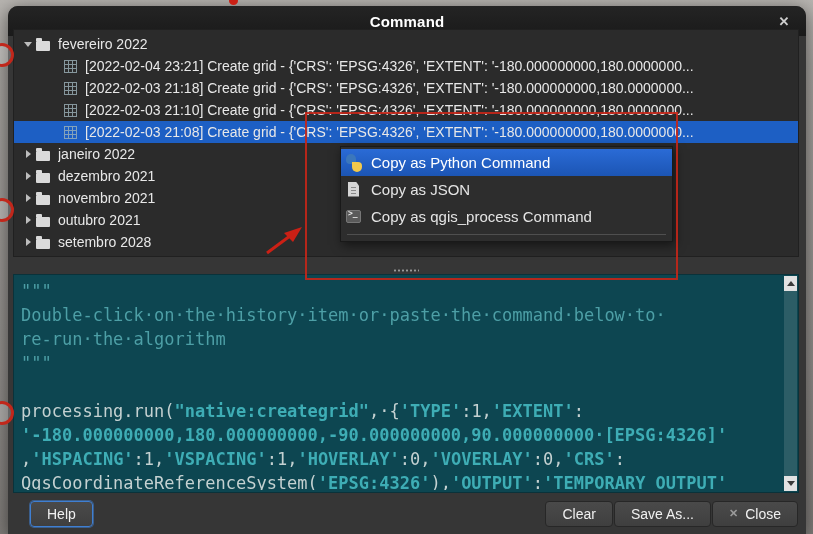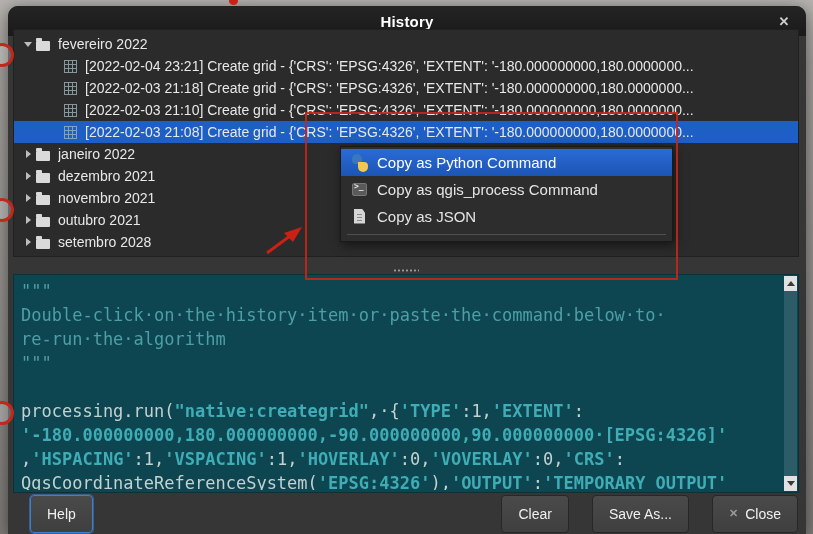--- a/index.html
+++ b/index.html
@@ -67,34 +67,34 @@
   .seg-plain{color:#c4d1d1;}
   .seg-str{color:#3eadb5;font-weight:bold;}
   .seg-doc{color:#4d9fa6;}
   .scrollbar{position:absolute;right:1px;top:1px;bottom:1px;width:13px;background:rgba(190,200,200,.18);display:flex;flex-direction:column;justify-content:space-between;}
   .sb-btn{width:13px;height:15px;background:#e2e2e2;display:flex;align-items:center;justify-content:center;}
   .sb-up::before{content:"";border-bottom:5px solid #3a3a3a;border-left:4px solid transparent;border-right:4px solid transparent;}
   .sb-down::before{content:"";border-top:5px solid #3a3a3a;border-left:4px solid transparent;border-right:4px solid transparent;}
   
   .footer{position:absolute;left:0;right:0;top:487px;height:41px;display:flex;align-items:center;}
   .btn{
-    height:38px;padding:0 16px;background:linear-gradient(180deg,#4a4a4a,#3f3f3f);
+    height:26px;padding:0 16px;background:linear-gradient(180deg,#4a4a4a,#3f3f3f);
     border:1px solid #272727;border-radius:4px;color:#f0f0f0;font-size:14px;
     display:flex;align-items:center;justify-content:center;box-sizing:border-box;text-align:center;
   }
   .btn-help{margin-left:22px;border:1px solid #3f7fd2;box-shadow:0 0 0 1px rgba(63,127,210,.55);}
-  .btn-group{margin-left:auto;margin-right:8px;display:flex;gap:23px;}
+  .btn-group{margin-left:auto;margin-right:8px;display:flex;gap:1px;}
   .btn-close-x{color:#9a9a9a;font-size:11px;font-weight:bold;margin-right:7px;}
   
   .context-menu{
     position:absolute;left:340px;top:146px;width:331px;
     background:#2d2d2d;border:1px solid #191919;box-shadow:2px 3px 10px rgba(0,0,0,.55);
     padding:2px 0;z-index:30;
   }
-  .menu-item{height:27px;display:flex;align-items:center;padding-left:10px;color:#e4e4e4;font-size:15px;white-space:nowrap;text-align:right;}
+  .menu-item{height:27px;display:flex;align-items:center;padding-left:4px;color:#e4e4e4;font-size:15px;white-space:nowrap;text-align:right;}
   .menu-item.highlighted{background:linear-gradient(180deg,#2a6bd6,#1c55b4);color:#ffffff;}
   .menu-icon{width:18px;min-width:18px;height:18px;margin-right:8px;position:relative;}
   .menu-sep{height:1px;background:#4f4f4f;margin:4px 6px;}
   .python-icon::before{content:"";position:absolute;left:1px;top:0;width:10px;height:10px;background:#3b77bc;border-radius:5px 5px 0 4px;}
   .python-icon::after{content:"";position:absolute;right:1px;bottom:0;width:10px;height:10px;background:#f2c94c;border-radius:0 4px 5px 5px;}
   .terminal-icon::before{content:"";position:absolute;left:1px;top:2px;width:15px;height:13px;background:#5a5a5a;border:1px solid #777;border-radius:2px;box-sizing:border-box;}
   .terminal-icon::after{content:">_";position:absolute;left:3px;top:1px;font-family:"DejaVu Sans Mono",monospace;font-size:8px;font-weight:bold;color:#e8e8e8;}
   .json-icon::before{content:"";position:absolute;left:3px;top:1px;width:11px;height:15px;background:#d6d6d6;
     clip-path:polygon(0 0,72% 0,100% 28%,100% 100%,0 100%);}
   .json-icon::after{content:"";position:absolute;left:6px;top:6px;width:5px;height:1px;background:#8a8a8a;box-shadow:0 3px 0 #8a8a8a,0 6px 0 #8a8a8a;}
@@ -103,21 +103,21 @@
   .red-arrow{position:absolute;left:256px;top:220px;z-index:41;pointer-events:none;}
   .red-halfcircle{position:absolute;left:-10px;width:18px;height:18px;border:3px solid #c1271b;border-radius:50%;z-index:41;background:rgba(255,255,255,.25);}
   .red-dot{position:absolute;left:229px;top:-3px;width:9px;height:8px;background:#cb2015;border-radius:50%;z-index:41;}
 </style>
 </head>
 <body>
 
 <div class="dialog">
 
   <div class="titlebar">
-    <span class="title">History</span>
+    <span class="title">Command</span>
     <span class="win-close">✕</span>
   </div>
 
   <div class="tree">
       <div class="tree-row">
         <span class="expander open"></span>
         <span class="icon folder-icon"></span>
         <span class="tree-label">fevereiro 2022</span>
       </div>
       <div class="tree-row">
@@ -201,26 +201,26 @@
     </div>
   </div>
 </div>
 
 <div class="context-menu">
     <div class="menu-item highlighted">
       <span class="menu-icon python-icon"></span>
       <span>Copy as Python Command</span>
     </div>
     <div class="menu-item">
+      <span class="menu-icon json-icon"></span>
+      <span>Copy as JSON</span>
+    </div>
+    <div class="menu-item">
       <span class="menu-icon terminal-icon"></span>
       <span>Copy as qgis_process Command</span>
-    </div>
-    <div class="menu-item">
-      <span class="menu-icon json-icon"></span>
-      <span>Copy as JSON</span>
     </div>
     <div class="menu-sep"></div>
   </div>
 
 <div class="red-rect"></div>
 <svg class="red-arrow" width="52" height="38" viewBox="0 0 52 38">
   <line x1="11" y1="33" x2="38" y2="13" stroke="#cb2015" stroke-width="3"></line>
   <polygon points="46,7 28,13 37,22" fill="#cb2015"></polygon>
 </svg>
 <div class="red-halfcircle" style="top:43px;"></div>

